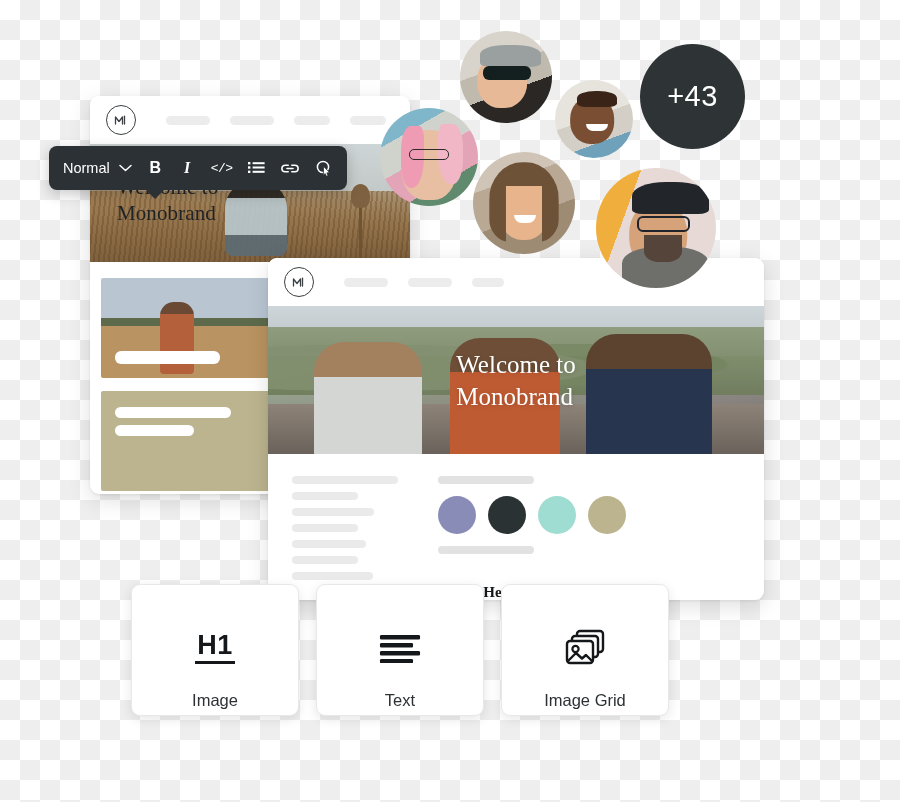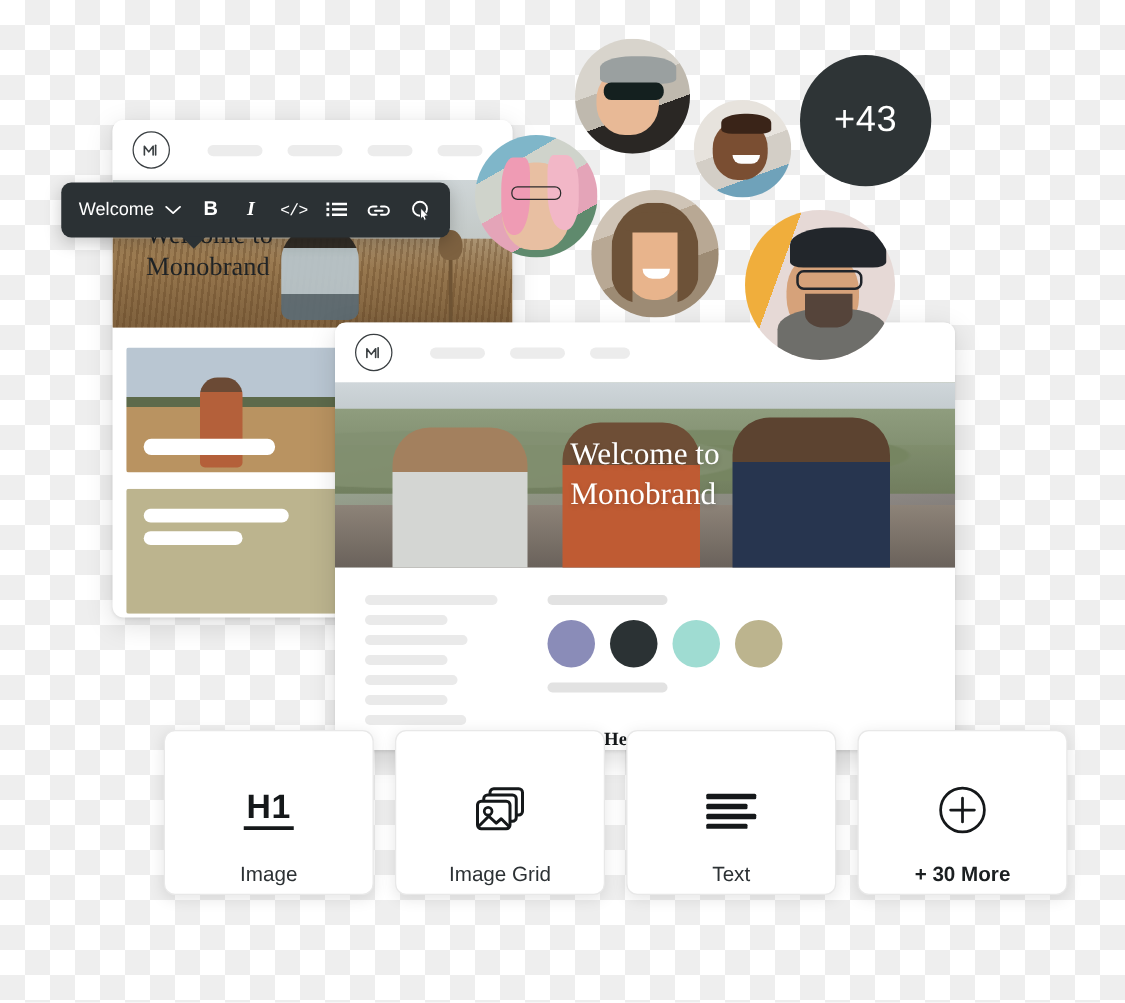--- a/index.html
+++ b/index.html
@@ -302,21 +302,21 @@
         </div>
         <div class="grid-cell cell-img-b" style="width:43%">
           <div class="person"></div>
         </div>
       </div>
     </div>
   </div>
 
   <div id="format-toolbar">
     <div class="tb-style">
-      <span>Welcome</span>
+      <span>Normal</span>
       <svg class="tb-chev" width="13" height="8" viewBox="0 0 13 8">
         <path d="M1 1.5 L6.5 6.5 L12 1.5" stroke="#ffffff" stroke-width="1.5" fill="none" stroke-linecap="round" stroke-linejoin="round"></path>
       </svg>
     </div>
     <div class="tb-btn tb-bold">B</div>
     <div class="tb-btn tb-ital">I</div>
     <div class="tb-btn tb-code">&lt;/&gt;</div>
     <div class="tb-btn">
       <svg width="17" height="14" viewBox="0 0 17 14">
         <g fill="#ffffff">
@@ -446,50 +446,41 @@
 
     <div class="block-card">
       <div class="card-icon">
         <span class="h1-icon">H1</span>
       </div>
       <div class="card-label">Image</div>
     </div>
 
     <div class="block-card">
       <div class="card-icon">
-        <svg width="42" height="38" viewBox="0 0 42 38" fill="none">
-          <rect x="13" y="2" width="26" height="21" rx="3" stroke="#15181a" stroke-width="2.4"></rect>
-          <rect x="8" y="7" width="26" height="21" rx="3" fill="#ffffff" stroke="#15181a" stroke-width="2.4"></rect>
-          <rect x="3" y="12" width="26" height="22" rx="3" fill="#ffffff" stroke="#15181a" stroke-width="2.4"></rect>
-          <circle cx="11.5" cy="20" r="3.1" stroke="#15181a" stroke-width="2.2"></circle>
-          <path d="M4 32 L12 24 L18 29.5 L22 26 L28 32" stroke="#15181a" stroke-width="2.4" stroke-linecap="round" stroke-linejoin="round"></path>
-        </svg>
-      </div>
-      <div class="card-label">Image Grid</div>
-    </div>
-
-    <div class="block-card">
-      <div class="card-icon">
         <svg width="42" height="30" viewBox="0 0 42 30">
           <g fill="#15181a">
             <rect x="1" y="2" width="40" height="4.4" rx="1.2"></rect>
             <rect x="1" y="10" width="33" height="4.4" rx="1.2"></rect>
             <rect x="1" y="18" width="40" height="4.4" rx="1.2"></rect>
             <rect x="1" y="26" width="33" height="4.4" rx="1.2"></rect>
           </g>
         </svg>
       </div>
       <div class="card-label">Text</div>
     </div>
 
     <div class="block-card">
       <div class="card-icon">
-        <svg width="40" height="40" viewBox="0 0 40 40" fill="none">
-          <circle cx="20" cy="20" r="17.5" stroke="#15181a" stroke-width="2.2"></circle>
-          <path d="M20 10.5 V29.5 M10.5 20 H29.5" stroke="#15181a" stroke-width="2.2" stroke-linecap="round"></path>
+        <svg width="42" height="38" viewBox="0 0 42 38" fill="none">
+          <rect x="13" y="2" width="26" height="21" rx="3" stroke="#15181a" stroke-width="2.4"></rect>
+          <rect x="8" y="7" width="26" height="21" rx="3" fill="#ffffff" stroke="#15181a" stroke-width="2.4"></rect>
+          <rect x="3" y="12" width="26" height="22" rx="3" fill="#ffffff" stroke="#15181a" stroke-width="2.4"></rect>
+          <circle cx="11.5" cy="20" r="3.1" stroke="#15181a" stroke-width="2.2"></circle>
+          <path d="M4 32 L12 24 L18 29.5 L22 26 L28 32" stroke="#15181a" stroke-width="2.4" stroke-linecap="round" stroke-linejoin="round"></path>
         </svg>
       </div>
-      <div class="card-label-strong">+ 30 More</div>
-    </div>
+      <div class="card-label">Image Grid</div>
+    </div>
+
 
   </div>
 
 </div>
 
 </body></html>

